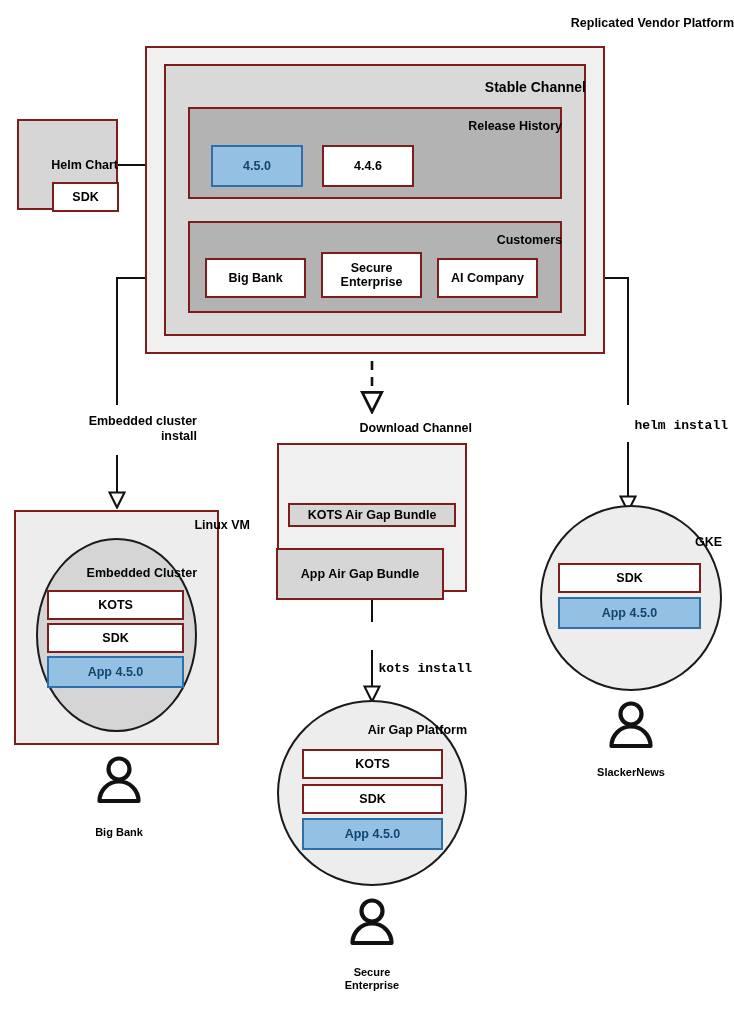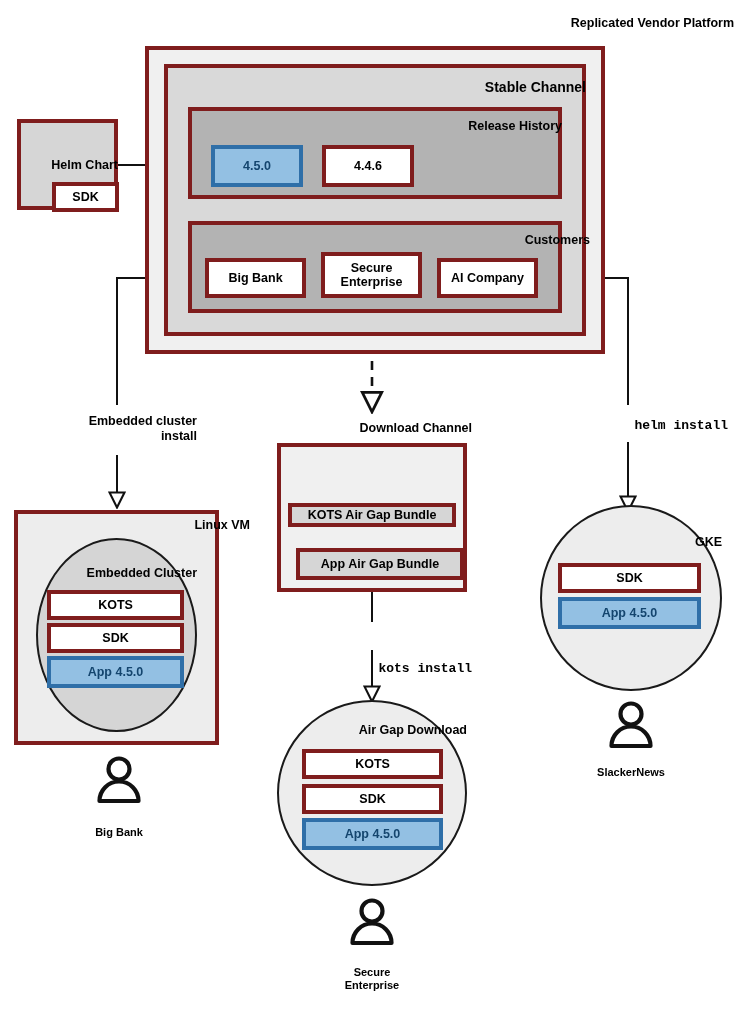--- a/index.html
+++ b/index.html
@@ -24,21 +24,21 @@
   .lines {
     position: absolute;
     left: 0; top: 0;
     width: 734px; height: 1026px;
     pointer-events: none;
   }
   
   .box {
     position: absolute;
     box-sizing: border-box;
-    border: 4px solid #7f1d1d;
+    border: 2px solid #7f1d1d;
     display: flex;
     align-items: center;
     justify-content: center;
     text-align: center;
   }
   .lbl {
     position: absolute;
     text-align: right;
     font-weight: bold;
     line-height: 1.18;
@@ -118,21 +118,21 @@
   <div class="lbl" style="left:188px; top:119px; width:374px; font-size:12.5px;">Release History</div>
 
   <div class="box fill-blue" style="left:211px; top:145px; width:92px; height:42px; font-size:12.5px; font-weight:bold;">
     <span>4.5.0</span>
   </div>
   <div class="box fill-white" style="left:322px; top:145px; width:92px; height:42px; font-size:12.5px; font-weight:bold;">
     <span>4.4.6</span>
   </div>
 
   <div class="box fill-group" style="left:188px; top:221px; width:374px; height:92px;"></div>
-  <div class="lbl" style="left:188px; top:233px; width:374px; font-size:12.5px;padding-left:28px;">Customers</div>
+  <div class="lbl" style="left:188px; top:233px; width:374px; font-size:12.5px;">Customers</div>
 
   <div class="box fill-white" style="left:205px; top:258px; width:101px; height:40px; font-size:12.5px; font-weight:bold;">
     <span>Big Bank</span>
   </div>
   <div class="box fill-white" style="left:321px; top:252px; width:101px; height:46px; font-size:12.5px; font-weight:bold; line-height:1.15; white-space:pre-line;">
     <span>Secure
 Enterprise</span>
   </div>
   <div class="box fill-white" style="left:437px; top:258px; width:101px; height:40px; font-size:12.5px; font-weight:bold;">
     <span>AI Company</span>
@@ -149,21 +149,21 @@
 
   <div class="lbl mono" style="left:528px; top:418px; width:200px;">helm install</div>
 
   <div class="lbl mono" style="left:272px; top:629px; width:200px;margin-top:32px;">kots install</div>
 
   <div class="lbl" style="left:272px; top:421px; width:200px; font-size:12.5px;">Download Channel</div>
   <div class="box fill-outer" style="left:277px; top:443px; width:190px; height:149px;"></div>
   <div class="box fill-light" style="left:288px; top:503px; width:168px; height:24px; font-size:12.5px; font-weight:bold;">
     <span>KOTS Air Gap Bundle</span>
   </div>
-  <div class="box fill-light" style="left:296px; top:548px; width:168px; height:32px; font-size:12.5px; font-weight:bold;">
+  <div class="box fill-light" style="left:276px; top:548px; width:168px; height:52px; font-size:12.5px; font-weight:bold;">
     <span>App Air Gap Bundle</span>
   </div>
 
   <div class="box fill-vm" style="left:14px; top:510px; width:205px; height:235px;"></div>
   <div class="lbl" style="left:14px; top:518px; width:236px; font-size:12.5px;">Linux VM</div>
   <div class="circle fill-cluster" style="left:36px; top:538px; width:161px; height:194px;"></div>
   <div class="lbl" style="left:36px; top:566px; width:161px; font-size:12.5px;">Embedded Cluster</div>
   <div class="box fill-white" style="left:47px; top:590px; width:137px; height:30px; font-size:12.5px; font-weight:bold;">
     <span>KOTS</span>
   </div>
@@ -176,21 +176,21 @@
 
   <div class="person" style="left:91px; top:754px;">
     <svg width="56" height="56" viewBox="0 0 56 56">
       <circle cx="28" cy="15" r="10.5" fill="none" stroke="#111111" stroke-width="4.2"></circle>
       <path d="M 8.5 47 A 19.5 19.5 0 0 1 47.5 47 Z" fill="none" stroke="#111111" stroke-width="4.2" stroke-linejoin="round"></path>
     </svg>
   </div>
   <div class="caption" style="left:39px; top:826px; width:160px;">Big Bank</div>
 
   <div class="circle fill-vm" style="left:277px; top:700px; width:190px; height:186px;"></div>
-  <div class="lbl" style="left:277px; top:723px; width:190px; font-size:12.5px;">Air Gap Download</div>
+  <div class="lbl" style="left:277px; top:723px; width:190px; font-size:12.5px;">Air Gap Platform</div>
   <div class="box fill-white" style="left:302px; top:749px; width:141px; height:30px; font-size:12.5px; font-weight:bold;">
     <span>KOTS</span>
   </div>
   <div class="box fill-white" style="left:302px; top:784px; width:141px; height:30px; font-size:12.5px; font-weight:bold;">
     <span>SDK</span>
   </div>
   <div class="box fill-blue" style="left:302px; top:818px; width:141px; height:32px; font-size:12.5px; font-weight:bold;">
     <span>App 4.5.0</span>
   </div>
 

